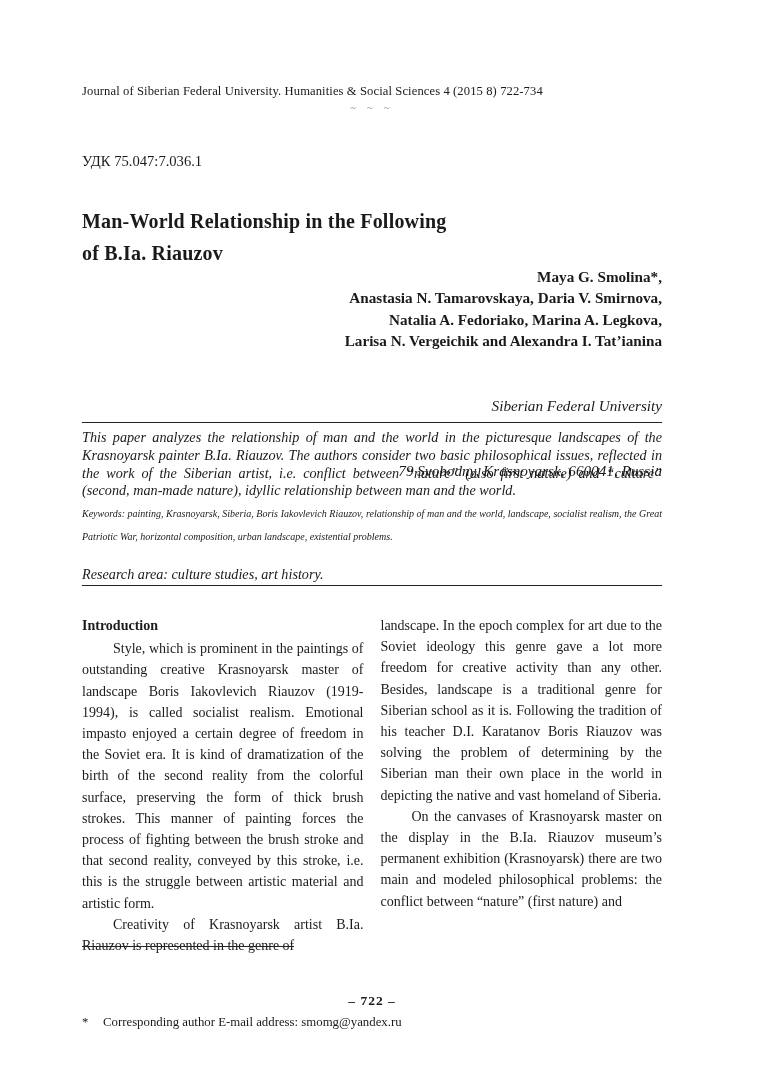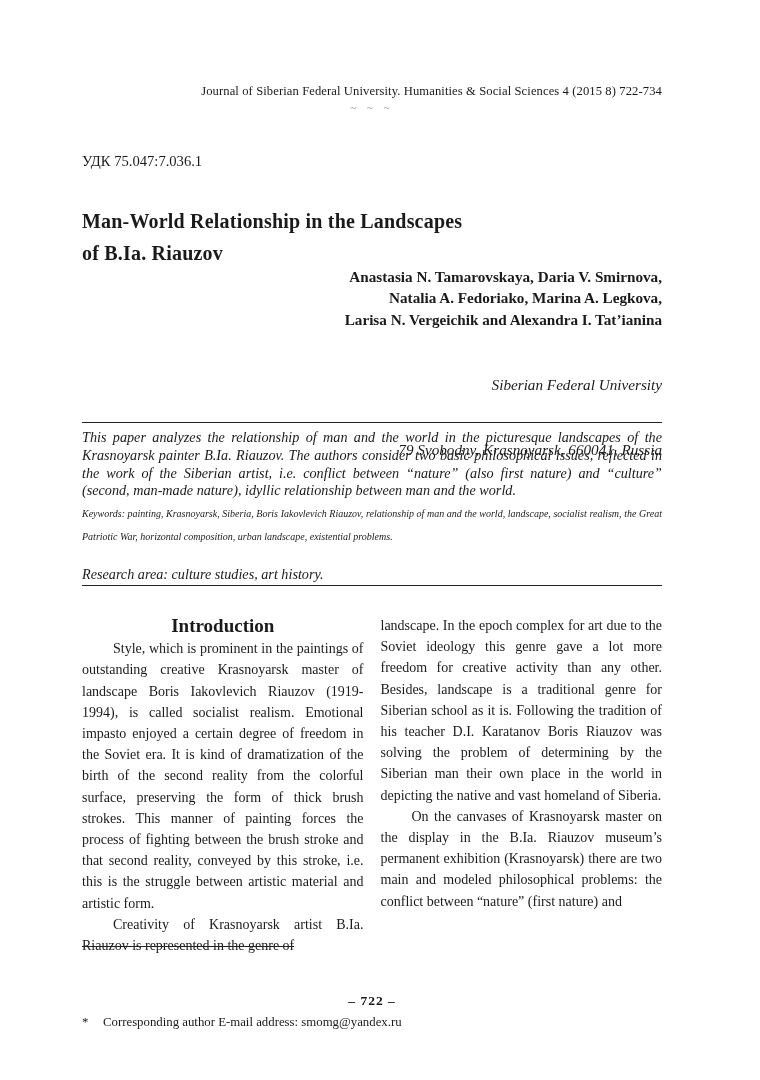--- a/index.html
+++ b/index.html
@@ -13,21 +13,21 @@
     height: 1080px;
     background: #ffffff;
     color: #1a1a1a;
     font-family: "Liberation Serif", "DejaVu Serif", serif;
     overflow: hidden;
   }
   .abs { position: absolute; }
 
   .journal-line {
     top: 84px; left: 82px; width: 580px;
-    text-align: right;
+    text-align: left;
     font-size: 12.6px;
     letter-spacing: 0.1px;
   }
   .tildes {
     top: 101px; left: 82px; width: 580px;
     text-align: center;
     font-size: 11px;
     color: #8d8d8d;
     letter-spacing: 4px;
   }
@@ -81,23 +81,23 @@
     font-size: 14.2px;
     line-height: 17.8px;
   }
   .columns {
     top: 615px; left: 82px; width: 580px;
     display: flex;
     gap: 17px;
   }
   .col { flex: 1; min-width: 0; }
   .section-heading {
-    text-align: center;
+    text-align: left;
     font-weight: bold;
-    font-size: 19px;
+    font-size: 14px;
     line-height: 21.2px;
     margin: 0 0 2px 0;
   }
   .body-para {
     margin: 0;
     font-size: 14px;
     line-height: 21.2px;
     text-align: justify;
   }
   .indent { text-indent: 31px; }
@@ -130,25 +130,26 @@
 </head>
 <body>
 
 <div class="page">
 
   <div class="abs journal-line">Journal of Siberian Federal University. Humanities &amp; Social Sciences 4 (2015 8) 722-734</div>
   <div class="abs tildes">~ ~ ~</div>
   <div class="abs udc">УДК 75.047:7.036.1</div>
 
   <h1 class="abs title">
-    <span>Man-World Relationship in the Landscapes</span><br>
+    <span>Man-World Relationship in the Following</span><br>
     <span>of B.Ia. Riauzov</span>
   </h1>
 
   <div class="abs authors">
+    <div class="author-line">Maya G. Smolina*,</div>
     <div class="author-line">Anastasia N. Tamarovskaya, Daria V. Smirnova,</div>
     <div class="author-line">Natalia A. Fedoriako, Marina A. Legkova,</div>
     <div class="author-line">Larisa N. Vergeichik and Alexandra I. Tat’ianina</div>
     <div class="aff-line">Siberian Federal University</div>
     <div class="aff-line">79 Svobodny, Krasnoyarsk, 660041, Russia</div>
   </div>
 
 
   <div class="abs rule rule-1"></div>
 

